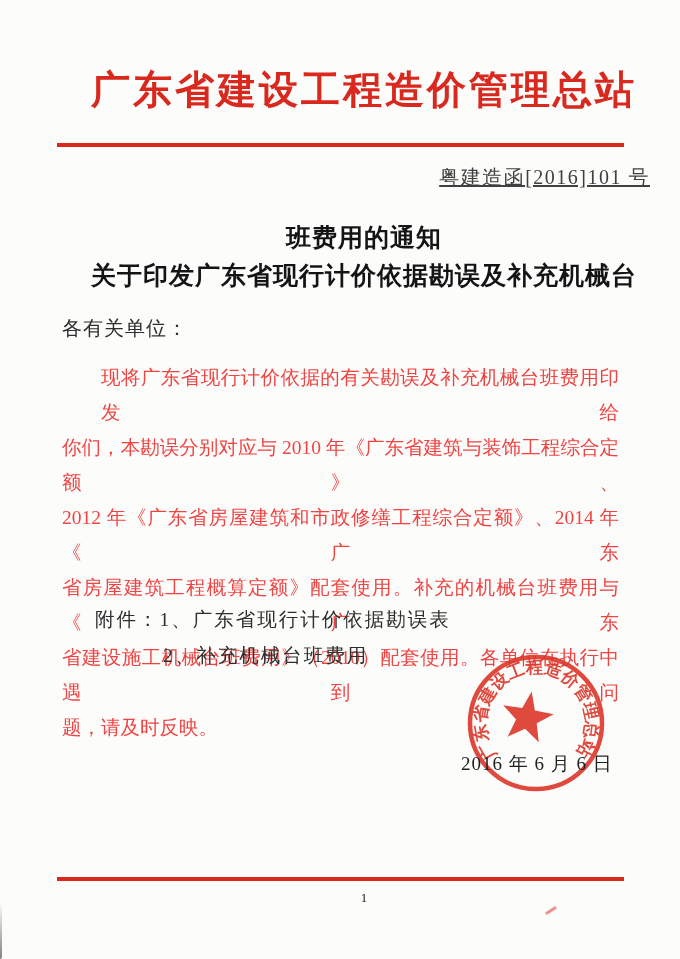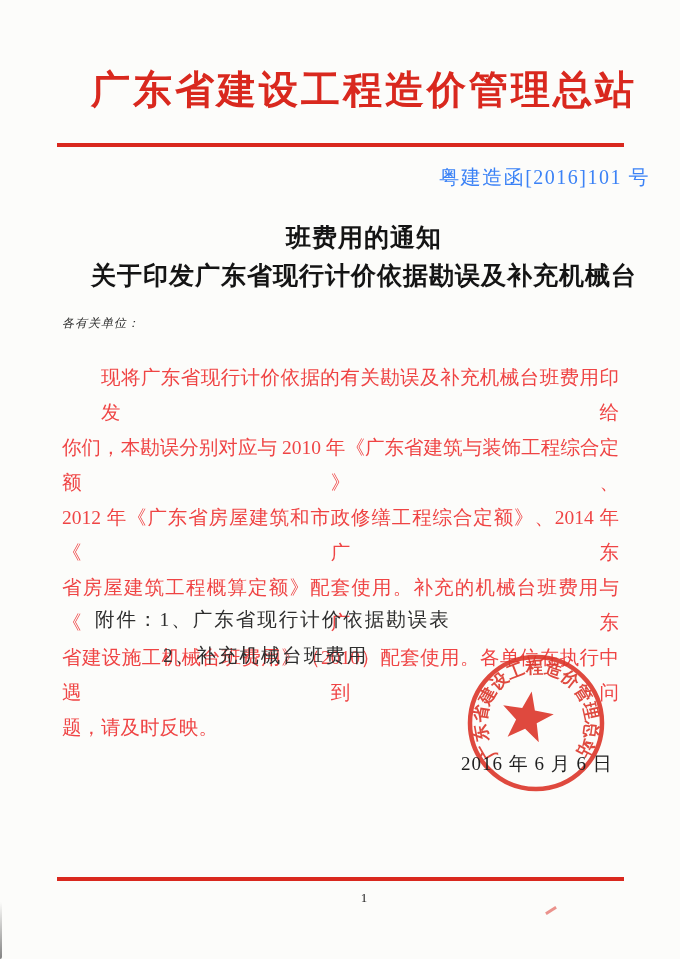--- a/index.html
+++ b/index.html
@@ -31,43 +31,43 @@
     height: 4px;
     background: #d9281e;
   }
   .rule-top    { top: 143px; }
   .rule-bottom { top: 877px; }
 
   .doc-number {
     position: absolute;
     top: 164px; right: 78px;
     font-size: 20px;
-    color: #3b82f6;
+    color: #404040;
     letter-spacing: 1.5px;
     white-space: nowrap;
+    text-decoration: underline;
   }
 
   .notice-title {
     position: absolute;
     top: 219px; left: 30px; right: 30px;
     text-align: center;
     font-size: 25px;
     font-weight: bold;
     color: #141414;
     line-height: 38px;
     letter-spacing: 1px;
   }
 
   .salutation {
     position: absolute;
     top: 315px; left: 62px;
-    font-size: 12px;
+    font-size: 20px;
     color: #2e2e2e;
     letter-spacing: 1px;
-    font-style: italic;
   }
 
   .body-block {
     position: absolute;
     top: 360px; left: 62px;
     width: 557px;
     font-size: 19.5px;
     color: #ef4444;
     line-height: 35px;
   }

